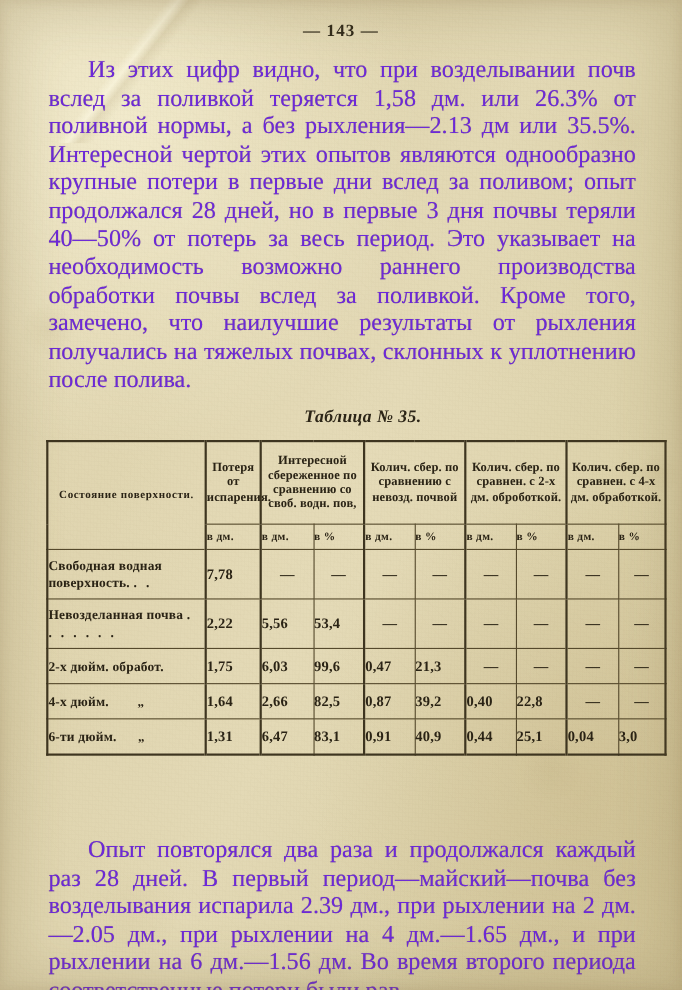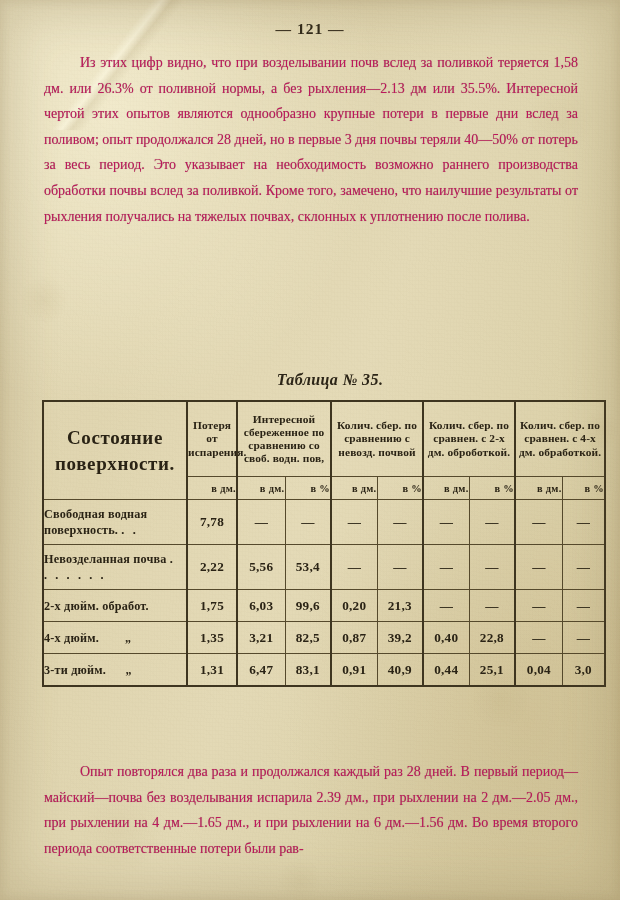--- a/index.html
+++ b/index.html
@@ -76,25 +76,25 @@
     right: 0;
     text-align: center;
     font-size: 15.5px;
     font-weight: bold;
     letter-spacing: 1px;
     color: #30291a;
   }
 
   p.para {
     margin: 0;
-    font-size: 14px;
+    font-size: 22px;
     line-height: 25.6px;
     text-align: justify;
     text-indent: 36px;
-    color: #be185d;
+    color: #6d28d9;
     text-shadow: 0 0 0.7px rgba(60,48,25,0.42);
     -webkit-font-smoothing: none;
   }
 
   #para-1 { position: absolute; top: 50px; left: 44px; width: 534px; }
   #para-2 { position: absolute; top: 278px; left: 44px; width: 534px; }
   #para-3 { position: absolute; top: 723px; left: 44px; width: 534px; margin-top: 36px; }
 
   .table-caption {
     position: absolute;
@@ -141,45 +141,44 @@
 
   th.hd {
     font-size: 11.4px;
     line-height: 13.2px;
     text-align: center;
     padding: 5px 2px 5px 2px;
     height: 74px;
     letter-spacing: 0.1px;
   }
   th.hd-state {
-    font-size: 19px;
+    font-size: 10px;
     line-height: 26px;
     letter-spacing: 0.6px;
     text-align: center;
     padding: 4px 6px;
     margin-top: 24px;
   }
   th.sub {
     font-size: 10.4px;
-    text-align: right;
+    text-align: left;
     height: 22px;
     letter-spacing: 0.3px;
     padding: 2px 0;
   }
 
   td.rowlabel {
     font-size: 12.2px;
     line-height: 16px;
     text-align: left;
     padding: 6px 4px 6px 12px;
     letter-spacing: 0.2px;
   }
   td.num {
     font-size: 13.2px;
-    text-align: center;
     padding: 6px 1px;
     letter-spacing: 0.2px;
   }
   td.dash {
     font-size: 13.2px;
     text-align: center;
     padding: 6px 1px;
   }
   tr.r-tall td { height: 44px; }
   tr.r-short td { height: 31px; }
@@ -190,21 +189,21 @@
 </head>
 <body>
 
 <div class="paper"></div>
 <div class="grain"></div>
 <div class="blotches"></div>
 <div class="crease"></div>
 
 <div class="content">
 
-  <div class="page-number">— 121 —</div>
+  <div class="page-number">— 143 —</div>
 
   <p class="para" id="para-1">Из этих цифр видно, что при возделывании почв вслед за поливкой теряется 1,58 дм. или 26.3% от поливной нормы, а без рыхления—2.13 дм или 35.5%. Интересной чертой этих опытов являются однообразно крупные потери в первые дни вслед за поливом; опыт продолжался 28 дней, но в первые 3 дня почвы теряли 40—50% от потерь за весь период. Это указывает на необходимость возможно раннего производства обработки почвы вслед за поливкой. Кроме того, замечено, что наилучшие результаты от рыхления получались на тяжелых почвах, склонных к уплотнению после полива.</p>
 
   <div class="table-caption">Таблица № 35.</div>
 
   <div class="tbl-wrap">
     <table class="data">
       <colgroup>
         <col style="width:144px">
         <col style="width:50px">
@@ -261,41 +260,41 @@
           <td class="dash grp-l">—</td>
           <td class="dash">—</td>
           <td class="dash grp-l">—</td>
           <td class="dash">—</td>
         </tr>
         <tr class="r-short">
           <td class="rowlabel"><span>2-х дюйм. обработ.</span> <span class="dq"></span></td>
           <td class="num grp-l">1,75</td>
           <td class="num grp-l">6,03</td>
           <td class="num">99,6</td>
-          <td class="num grp-l">0,20</td>
+          <td class="num grp-l">0,47</td>
           <td class="num">21,3</td>
           <td class="dash grp-l">—</td>
           <td class="dash">—</td>
           <td class="dash grp-l">—</td>
           <td class="dash">—</td>
         </tr>
         <tr class="r-short">
           <td class="rowlabel"><span>4-х дюйм.</span> &nbsp;&nbsp;&nbsp;&nbsp;&nbsp;&nbsp;&nbsp;<span class="dq">„</span></td>
-          <td class="num grp-l">1,35</td>
-          <td class="num grp-l">3,21</td>
+          <td class="num grp-l">1,64</td>
+          <td class="num grp-l">2,66</td>
           <td class="num">82,5</td>
           <td class="num grp-l">0,87</td>
           <td class="num">39,2</td>
           <td class="num grp-l">0,40</td>
           <td class="num">22,8</td>
           <td class="dash grp-l">—</td>
           <td class="dash">—</td>
         </tr>
         <tr class="r-short">
-          <td class="rowlabel"><span>3-ти дюйм.</span> &nbsp;&nbsp;&nbsp;&nbsp;&nbsp;<span class="dq">„</span></td>
+          <td class="rowlabel"><span>6-ти дюйм.</span> &nbsp;&nbsp;&nbsp;&nbsp;&nbsp;<span class="dq">„</span></td>
           <td class="num grp-l">1,31</td>
           <td class="num grp-l">6,47</td>
           <td class="num">83,1</td>
           <td class="num grp-l">0,91</td>
           <td class="num">40,9</td>
           <td class="num grp-l">0,44</td>
           <td class="num">25,1</td>
           <td class="num grp-l">0,04</td>
           <td class="num">3,0</td>
         </tr>

